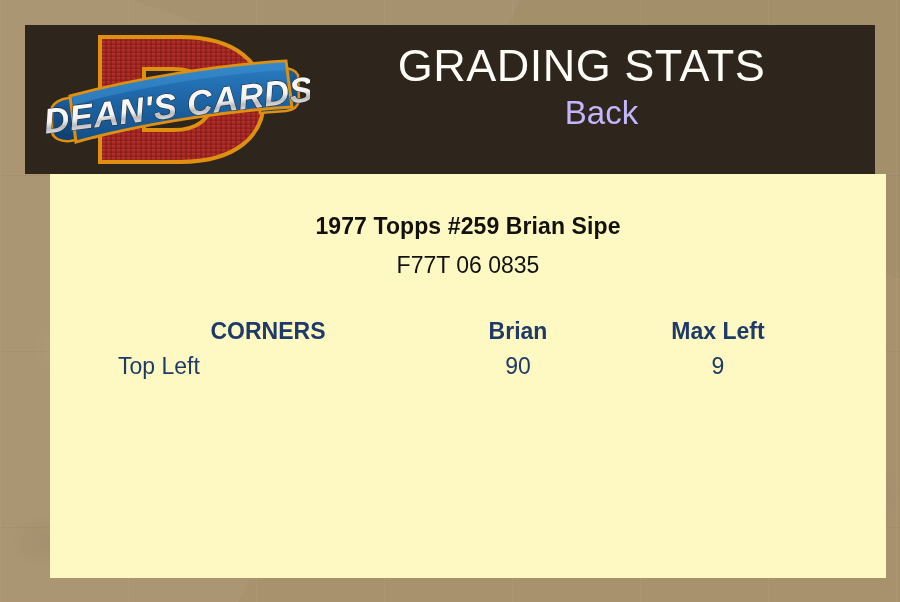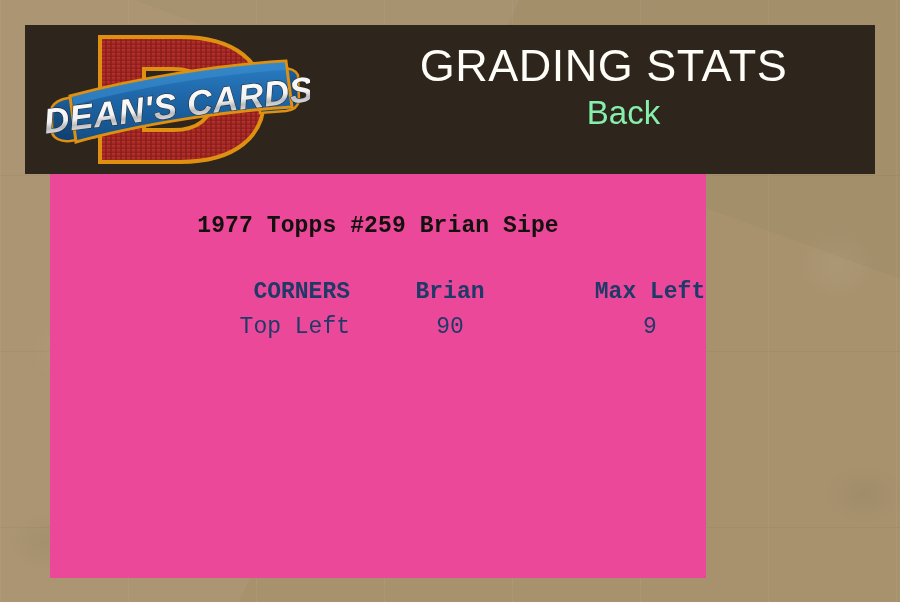--- a/index.html
+++ b/index.html
@@ -63,55 +63,54 @@
     position: absolute;
     left: 15px;
     top: 0px;
     width: 270px;
     height: 149px;
   }
 
   
   #header-titles {
     position: absolute;
-    left: 296px;
+    left: 274px;
     top: 0;
     width: 565px;
     height: 115px;
     display: flex;
     flex-direction: column;
     align-items: center;
     justify-content: center;
     padding-top: 11px;
   }
   #header-title {
     color: #fffdf8;
     font-size: 45px;
     line-height: 50px;
     letter-spacing: 0.5px;
     font-weight: 400;
   }
   #header-subtitle {
-    color: #86efac;
+    color: #c4b5fd;
     font-size: 33px;
     line-height: 44px;
     font-weight: 400;
     margin-left: 40px;
   }
 
   
   #card-panel {
     position: absolute;
     left: 50px;
     top: 174px;
-    width: 656px;
+    width: 836px;
     height: 404px;
-    background: #ec4899;
+    background: #fef9c3;
     z-index: 2;
-    font-family: Liberation Mono, monospace;
   }
 
   #card-title {
     text-align: center;
     color: #13110e;
     font-size: 23px;
     font-weight: bold;
     margin-top: 39px;
     letter-spacing: 0.1px;
   }
@@ -137,24 +136,24 @@
     vertical-align: middle;
   }
   #stats-table th {
     font-size: 23px;
     font-weight: bold;
   }
   #stats-table td {
     font-size: 23px;
     font-weight: 400;
   }
-  .col-label  { width: 300px; text-align: right; }
+  .col-label  { width: 300px; text-align: left; }
   .col-value  { width: 200px; text-align: center; }
   .col-max    { width: 200px; text-align: center; }
-  th.col-label { text-align: right; padding-left: 5px; }
+  th.col-label { text-align: center; padding-left: 5px; }
 </style>
 </head>
 <body>
 
 <div id="bg-texture"></div>
 
 <div id="header-bar">
 
   <div id="logo">
     <svg viewBox="0 0 270 149" width="270" height="149">
@@ -214,20 +213,21 @@
   <div id="header-titles">
     <div id="header-title">GRADING STATS</div>
     <div id="header-subtitle">Back</div>
   </div>
 </div>
 
 <div id="card-panel">
 
   <div id="card-title">1977 Topps #259 Brian Sipe</div>
 
+  <div id="card-serial">F77T 06 0835</div>
 
   <table id="stats-table">
     <thead>
       <tr>
         <th class="col-label">CORNERS</th>
         <th class="col-value">Brian</th>
         <th class="col-max">Max Left</th>
       </tr>
     </thead>
     <tbody>

